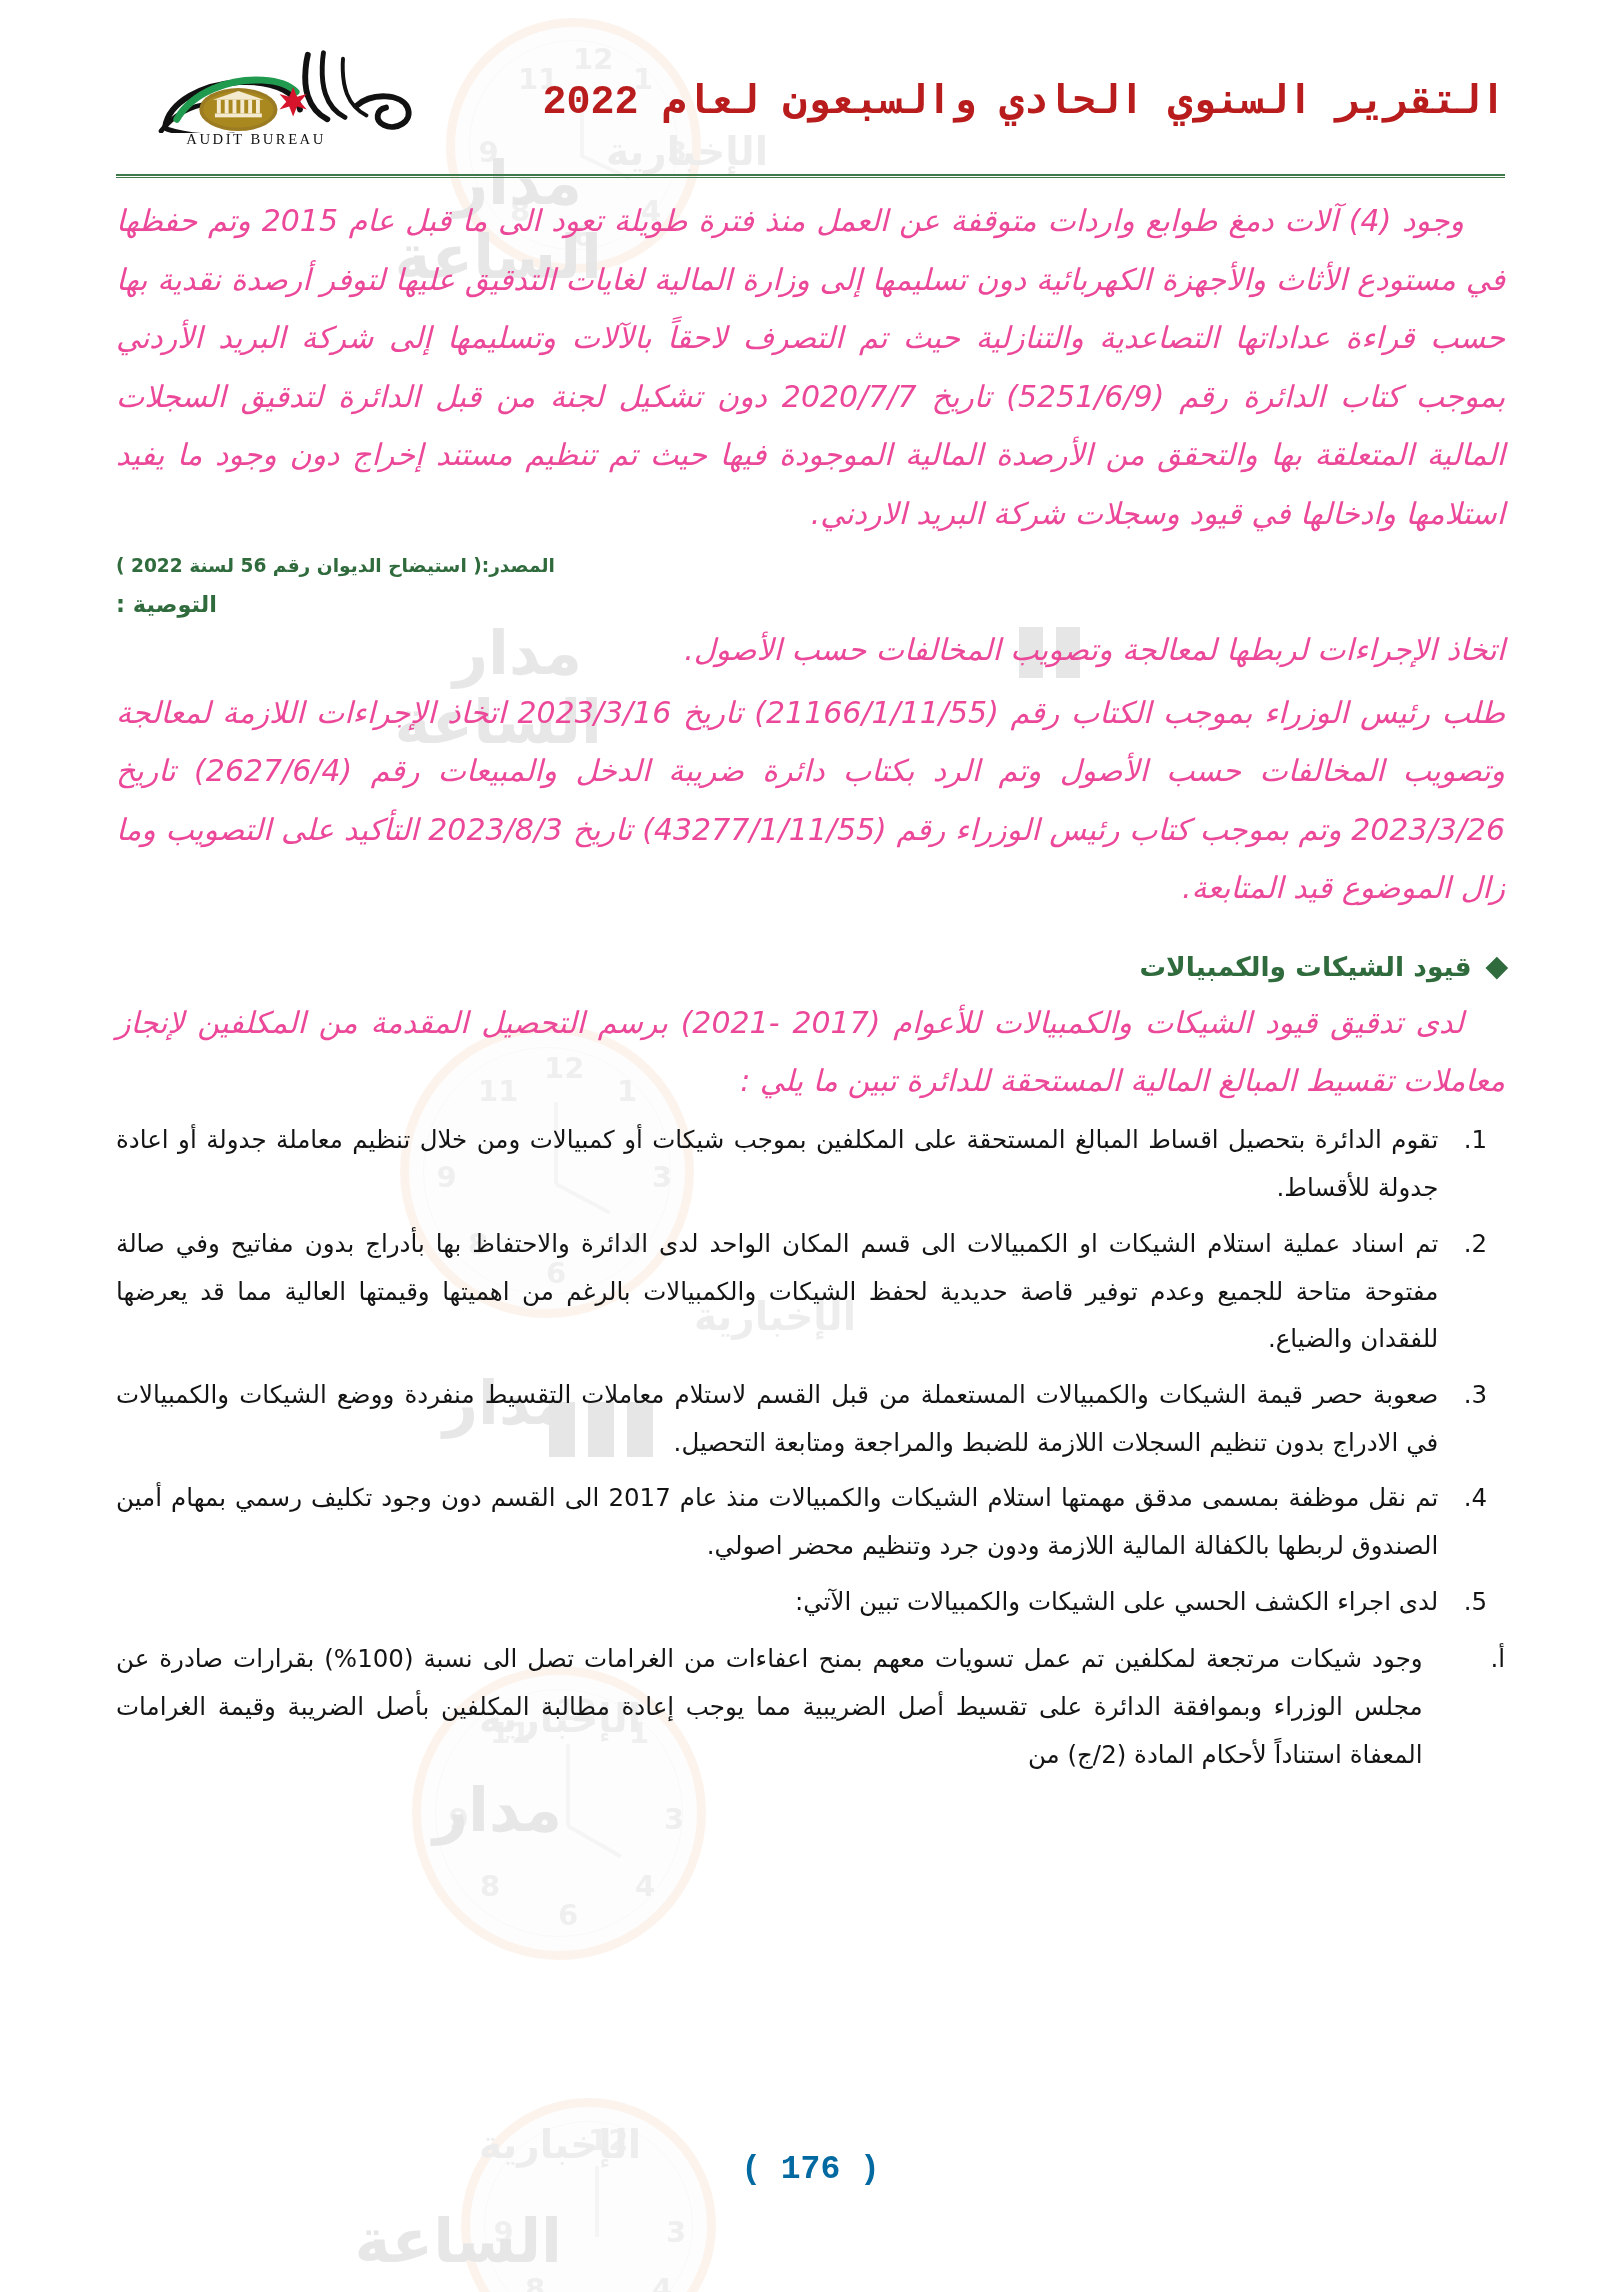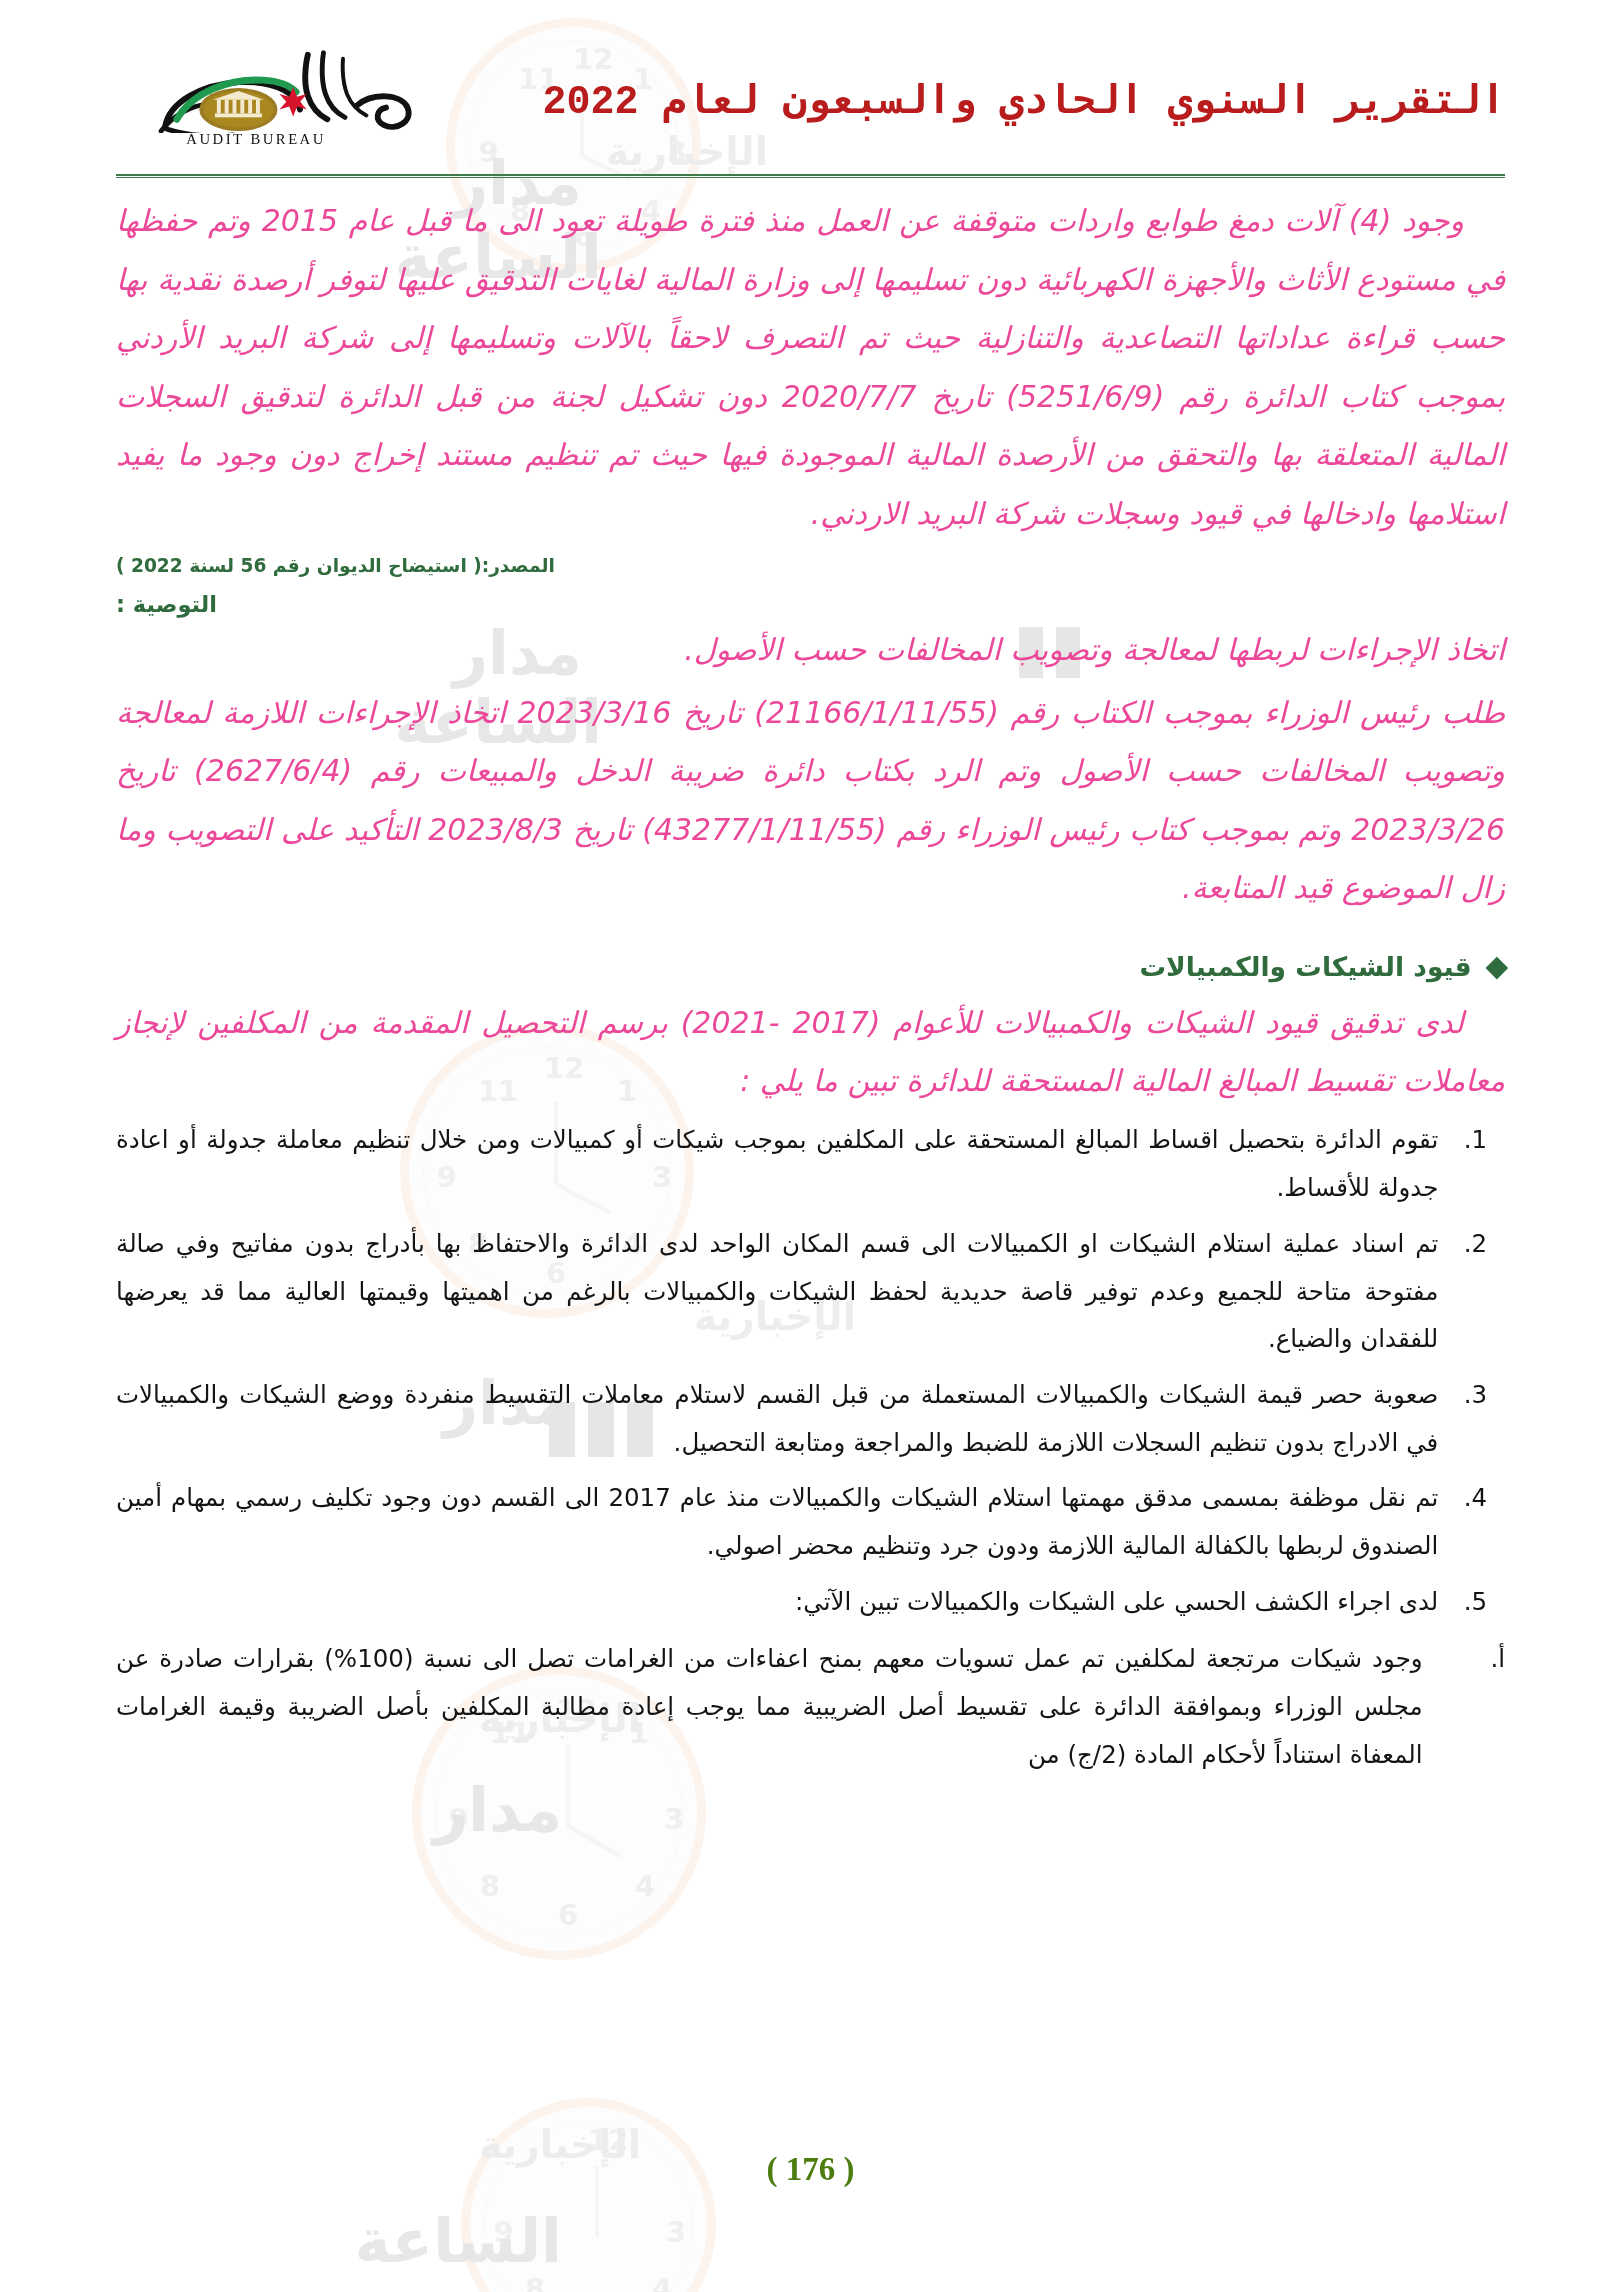--- a/index.html
+++ b/index.html
@@ -113,22 +113,22 @@
   .sub-list > li{ display:flex; flex-direction:row; gap:15.7px; }
   .sub-list > li .idx{
     flex:0 0 51px; text-align:right; font-size:24.5px; line-height:1.95; color:#141414;
   }
   .sub-list > li .txt{
     flex:1 1 auto; font-size:24.5px; line-height:1.95; color:#141414;
     text-align:justify; text-align-last:right; padding-right:15.7px;
   }
   .page-num{
     position:absolute; left:0; right:0; top:2151px; text-align:center;
-    color:#4d7c0f; font-size:33px; font-weight:700;
-    font-family:Liberation Serif, serif; z-index:3;
+    color:#0369a1; font-size:33px; font-weight:700;
+    font-family:Liberation Mono, monospace; z-index:3;
   }
 </style>
 </head>
 <body>
 
 <div class="wm-layer">
 
   <div class="wm-clock" style="left:446px; top:17.6px; width:255px; height:255px;">
     <span class="wm-num" style="left:118px; top:15.7px;">12</span>
     <span class="wm-num" style="left:63px; top:35px;">11</span>

